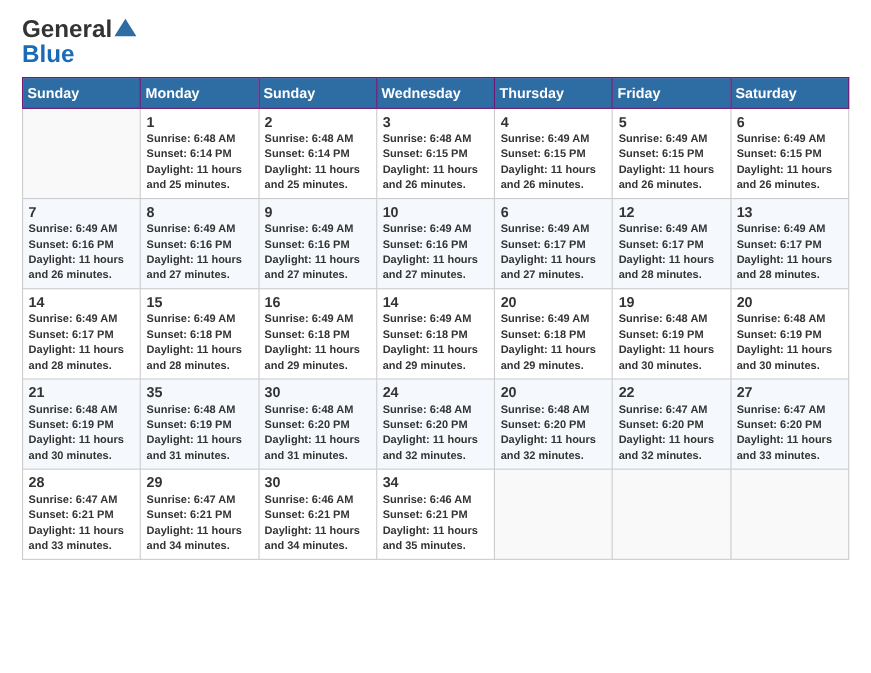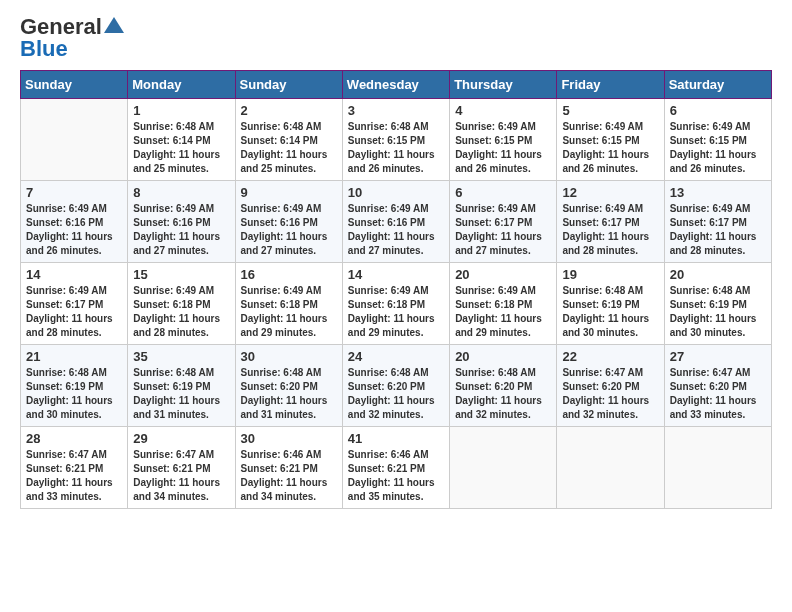--- a/index.html
+++ b/index.html
@@ -333,21 +333,21 @@
 and 34 minutes.</div>
         </td>
         <td>
           <span class="day-number">30</span>
           <div class="day-info" style="white-space: pre-line;">Sunrise: 6:46 AM
 Sunset: 6:21 PM
 Daylight: 11 hours
 and 34 minutes.</div>
         </td>
         <td>
-          <span class="day-number">41</span>
+          <span class="day-number">34</span>
           <div class="day-info" style="white-space: pre-line;">Sunrise: 6:46 AM
 Sunset: 6:21 PM
 Daylight: 11 hours
 and 35 minutes.</div>
         </td>
         <td class="empty-cell"></td>
         <td class="empty-cell"></td>
         <td class="empty-cell"></td>
       </tr>
     </tbody>

